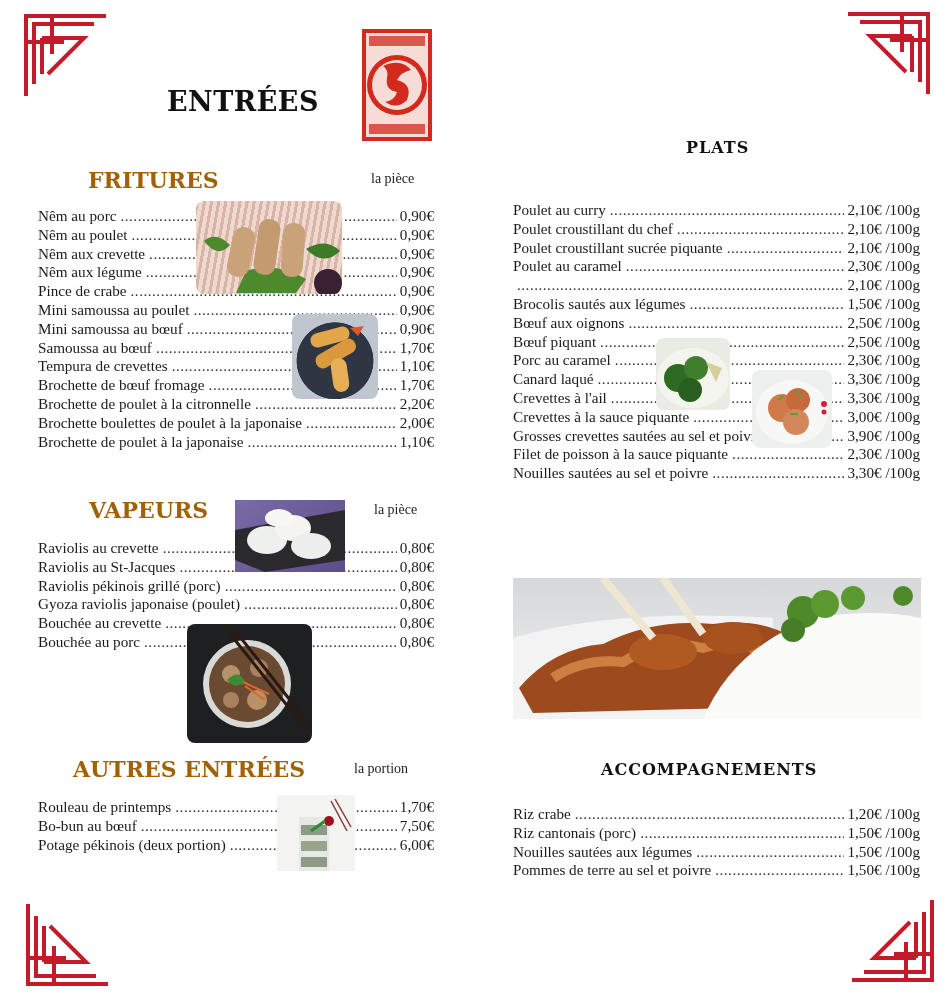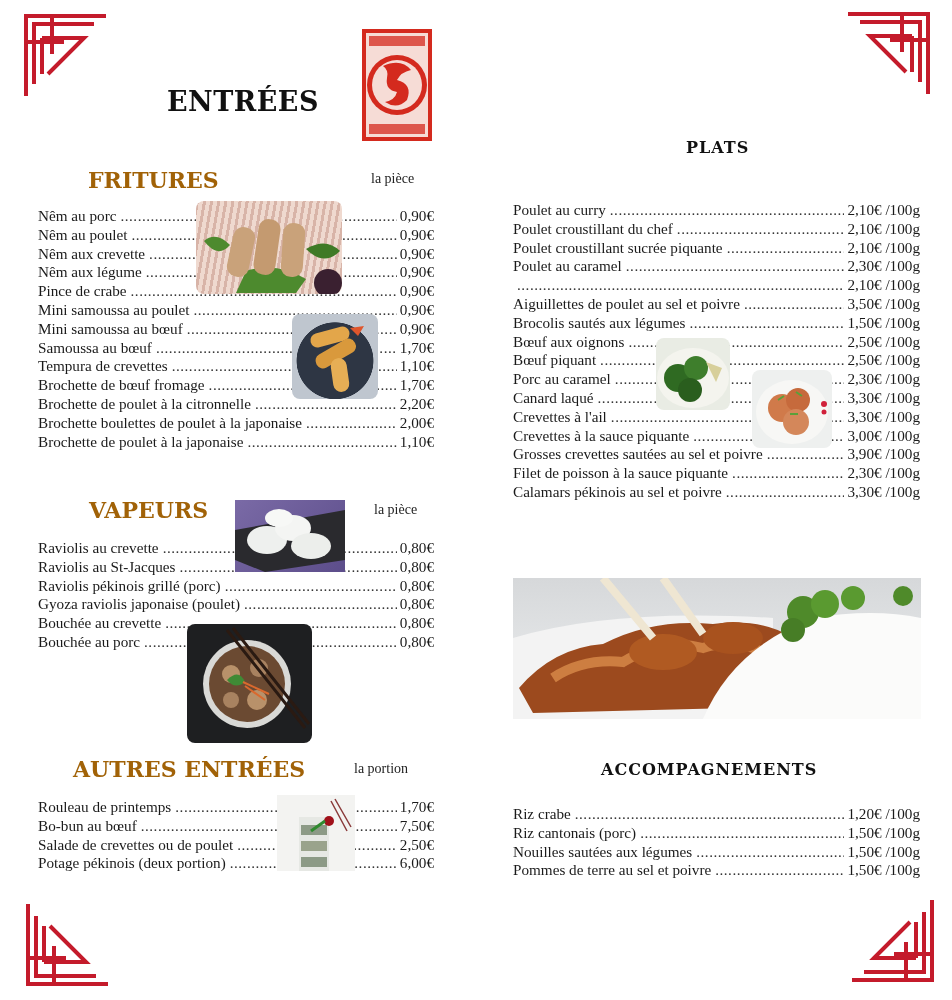--- a/index.html
+++ b/index.html
@@ -235,25 +235,20 @@
       <span class="name">Rouleau de printemps</span>
       <span class="dots"></span>
       <span class="price">1,70€</span>
     </li>
   <li class="row">
       <span class="name">Bo-bun au bœuf</span>
       <span class="dots"></span>
       <span class="price">7,50€</span>
     </li>
   <li class="row">
-      <span class="name">Salade de crevettes ou de poulet</span>
-      <span class="dots"></span>
-      <span class="price">2,50€</span>
-    </li>
-  <li class="row">
       <span class="name">Potage pékinois (deux portion)</span>
       <span class="dots"></span>
       <span class="price">6,00€</span>
     </li>
 </ul>
 
 <div class="photo" style="left:277px;top:795px;width:78px;height:76px;border-radius:0;background:#f3f3f1;">
   <svg width="78" height="76" viewBox="0 0 78 76">
     <rect x="22" y="22" width="30" height="54" fill="#e6e8e4"></rect>
     <rect x="24" y="30" width="26" height="10" fill="#8c9a86"></rect>
@@ -285,25 +280,20 @@
   <li class="row">
       <span class="name">Poulet au caramel</span>
       <span class="dots"></span>
       <span class="price">2,30€ /100g</span>
     </li>
   <li class="row">
       <span class="dots"></span>
       <span class="price">2,10€ /100g</span>
     </li>
   <li class="row">
-      <span class="name">Aiguillettes de poulet au sel et poivre</span>
-      <span class="dots"></span>
-      <span class="price">3,50€ /100g</span>
-    </li>
-  <li class="row">
       <span class="name">Brocolis sautés aux légumes</span>
       <span class="dots"></span>
       <span class="price">1,50€ /100g</span>
     </li>
   <li class="row">
       <span class="name">Bœuf aux oignons</span>
       <span class="dots"></span>
       <span class="price">2,50€ /100g</span>
     </li>
   <li class="row">
@@ -335,21 +325,21 @@
       <span class="name">Grosses crevettes sautées au sel et poivre</span>
       <span class="dots"></span>
       <span class="price">3,90€ /100g</span>
     </li>
   <li class="row">
       <span class="name">Filet de poisson à la sauce piquante</span>
       <span class="dots"></span>
       <span class="price">2,30€ /100g</span>
     </li>
   <li class="row">
-      <span class="name">Calamars pékinois au sel et poivre</span>
+      <span class="name">Nouilles sautées au sel et poivre</span>
       <span class="dots"></span>
       <span class="price">3,30€ /100g</span>
     </li>
 </ul>
 
 <div class="photo" style="left:656px;top:338px;width:74px;height:72px;background:#e9ece4;">
   <svg width="74" height="72" viewBox="0 0 74 72">
     <ellipse cx="37" cy="40" rx="36" ry="30" fill="#f4f4ee"></ellipse>
     <circle cx="22" cy="40" r="14" fill="#2f6a22"></circle>
     <circle cx="40" cy="30" r="12" fill="#3e7e2c"></circle>

